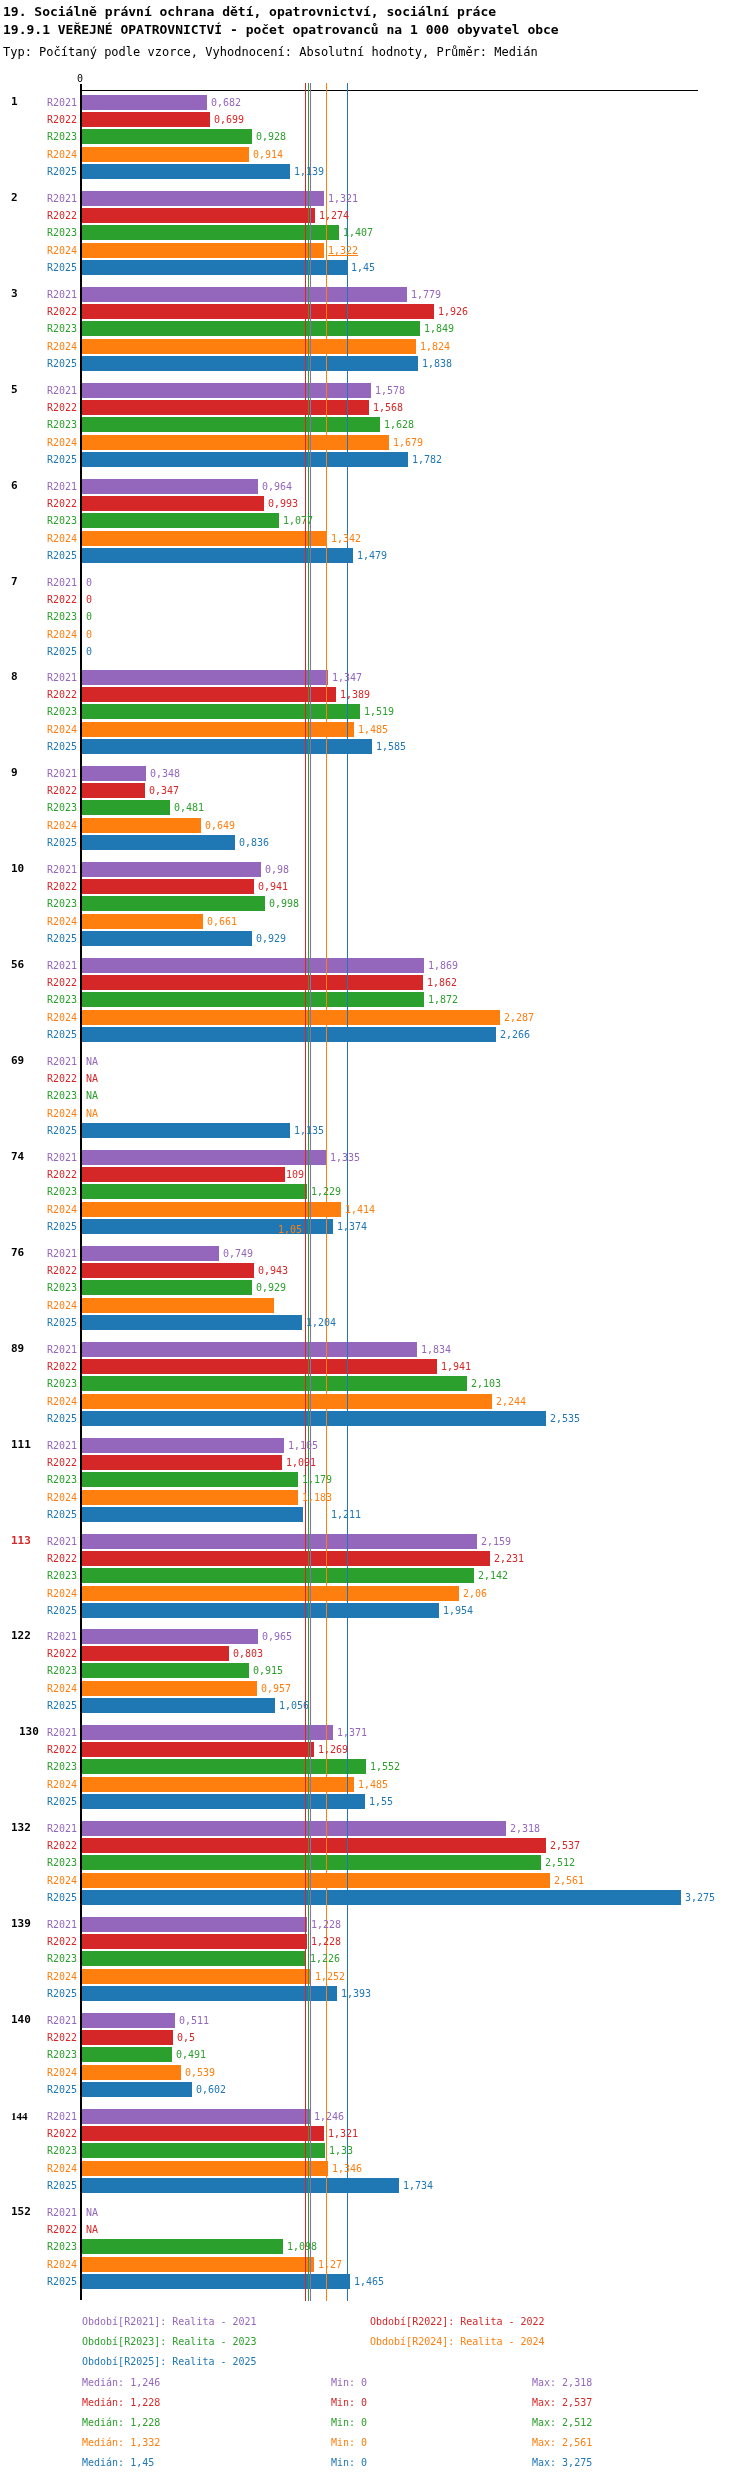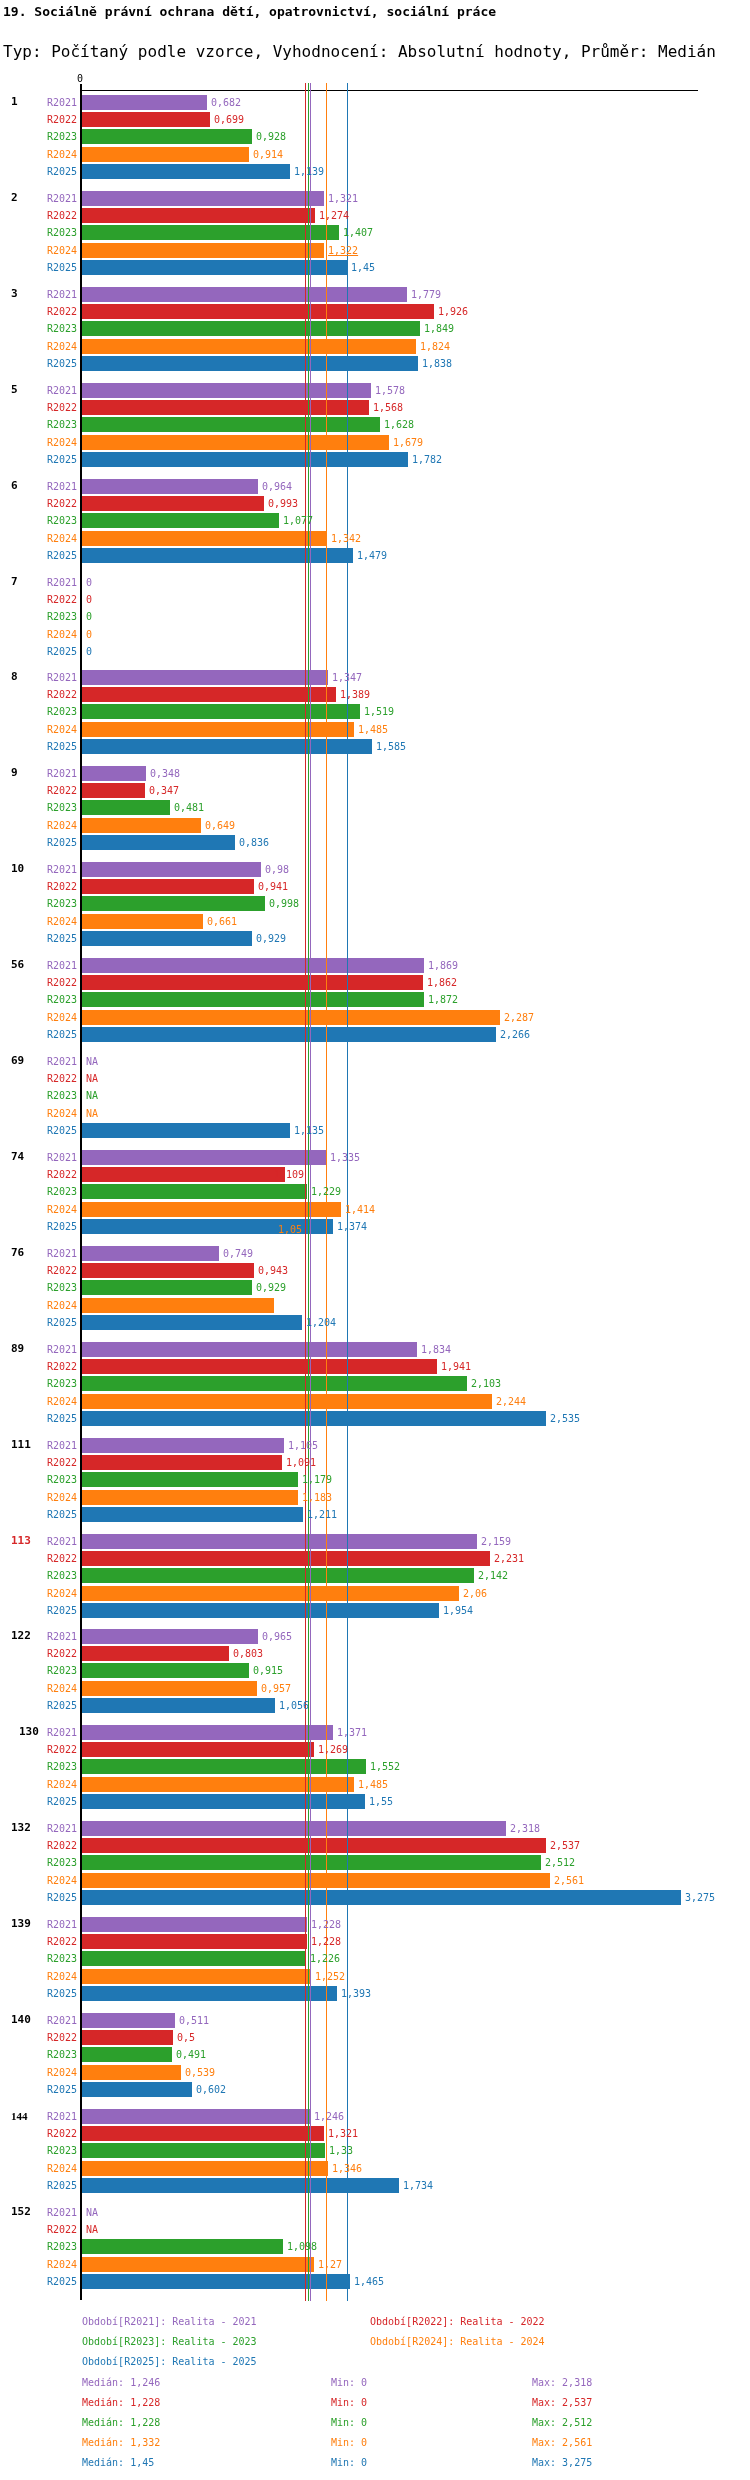--- a/index.html
+++ b/index.html
@@ -1,37 +1,38 @@
 <!DOCTYPE html>
 <html><head>
 <meta charset="utf-8">
 <style>
   html,body{margin:0;padding:0;background:#ffffff;}
   body{font-family:"DejaVu Sans Mono", monospace;}
   .page{position:relative;width:750px;height:2480px;background:#fff;overflow:hidden;}
   .abs{position:absolute;white-space:pre;}
   .title{font-size:13px;font-weight:bold;color:#000;line-height:15px;}
-  .subtitle{font-size:16px;color:#000;line-height:12px;}
+  .subtitle{font-size:12px;color:#000;line-height:12px;}
   .zero-label{font-size:10px;color:#000;line-height:11px;}
   .axis-h{position:absolute;left:80px;top:90px;width:618px;height:1px;background:#000;}
   .axis-v{position:absolute;left:80px;top:90px;width:2px;height:2210px;background:#000;}
   .tick0{position:absolute;left:80px;top:84px;width:2px;height:7px;background:#000;}
   .bar{position:absolute;height:15px;z-index:1;}
   .mline{position:absolute;width:1px;top:83px;height:2218px;z-index:2;}
   .vlabel{position:absolute;font-size:10px;line-height:11px;z-index:3;white-space:pre;}
   .rlabel{position:absolute;font-size:10px;line-height:11px;width:52px;text-align:right;white-space:pre;}
   .glabel{position:absolute;font-size:11px;line-height:12px;font-weight:bold;color:#000;white-space:pre;}
   .legend-item{position:absolute;font-size:10px;line-height:12px;white-space:pre;}
   .stat-cell{position:absolute;font-size:10px;line-height:12px;white-space:pre;}
 </style>
 </head>
 <body>
 
 <div class="page">
   <div class="abs title" style="left:3px;top:4px;">19. Sociálně právní ochrana dětí, opatrovnictví, sociální práce</div>
+  <div class="abs title" style="left:3px;top:22px;">19.9.1 VEŘEJNÉ OPATROVNICTVÍ - počet opatrovanců na 1 000 obyvatel obce</div>
   <div class="abs subtitle" style="left:3px;top:46px;">Typ: Počítaný podle vzorce, Vyhodnocení: Absolutní hodnoty, Průměr: Medián</div>
 
   <div id="chart">
     <div class="abs zero-label" style="left:77px;top:73px;">0</div>
     <div class="tick0"></div>
     <div class="axis-h"></div>
     <div class="axis-v"></div>
 
   <div class="glabel" style="left: 11px; top: 96px; color: rgb(0, 0, 0);">1</div>
       <div class="rlabel" style="left: 25px; top: 97px; color: rgb(148, 103, 189);">R2021</div>
@@ -256,21 +257,21 @@
       <div class="bar" style="left: 82px; top: 1455px; width: 200px; background: rgb(214, 39, 40);"></div>
       <div class="vlabel" style="left: 286px; top: 1457px; color: rgb(214, 39, 40);">1,091</div>
       <div class="rlabel" style="left: 25px; top: 1474px; color: rgb(44, 160, 44);">R2023</div>
       <div class="bar" style="left: 82px; top: 1472px; width: 216px; background: rgb(44, 160, 44);"></div>
       <div class="vlabel" style="left: 302px; top: 1474px; color: rgb(44, 160, 44);">1,179</div>
       <div class="rlabel" style="left: 25px; top: 1492px; color: rgb(255, 127, 14);">R2024</div>
       <div class="bar" style="left: 82px; top: 1490px; width: 216px; background: rgb(255, 127, 14);"></div>
       <div class="vlabel" style="left: 302px; top: 1492px; color: rgb(255, 127, 14);">1,183</div>
       <div class="rlabel" style="left: 25px; top: 1509px; color: rgb(31, 119, 180);">R2025</div>
       <div class="bar" style="left: 82px; top: 1507px; width: 221px; background: rgb(31, 119, 180);"></div>
-      <div class="vlabel" style="left: 307px; top: 1509px; color: rgb(31, 119, 180);">1,211</div>
+      <div class="vlabel" style="left: 307px; top: 1509px; color: rgb(31, 119, 180); padding-left: 24px;">1,211</div>
       <div class="glabel" style="left: 11px; top: 1535px; color: rgb(214, 39, 40);">113</div>
       <div class="rlabel" style="left: 25px; top: 1536px; color: rgb(148, 103, 189);">R2021</div>
       <div class="bar" style="left: 82px; top: 1534px; width: 395px; background: rgb(148, 103, 189);"></div>
       <div class="vlabel" style="left: 481px; top: 1536px; color: rgb(148, 103, 189);">2,159</div>
       <div class="rlabel" style="left: 25px; top: 1553px; color: rgb(214, 39, 40);">R2022</div>
       <div class="bar" style="left: 82px; top: 1551px; width: 408px; background: rgb(214, 39, 40);"></div>
       <div class="vlabel" style="left: 494px; top: 1553px; color: rgb(214, 39, 40);">2,231</div>
       <div class="rlabel" style="left: 25px; top: 1570px; color: rgb(44, 160, 44);">R2023</div>
       <div class="bar" style="left: 82px; top: 1568px; width: 392px; background: rgb(44, 160, 44);"></div>
       <div class="vlabel" style="left: 478px; top: 1570px; color: rgb(44, 160, 44);">2,142</div>

